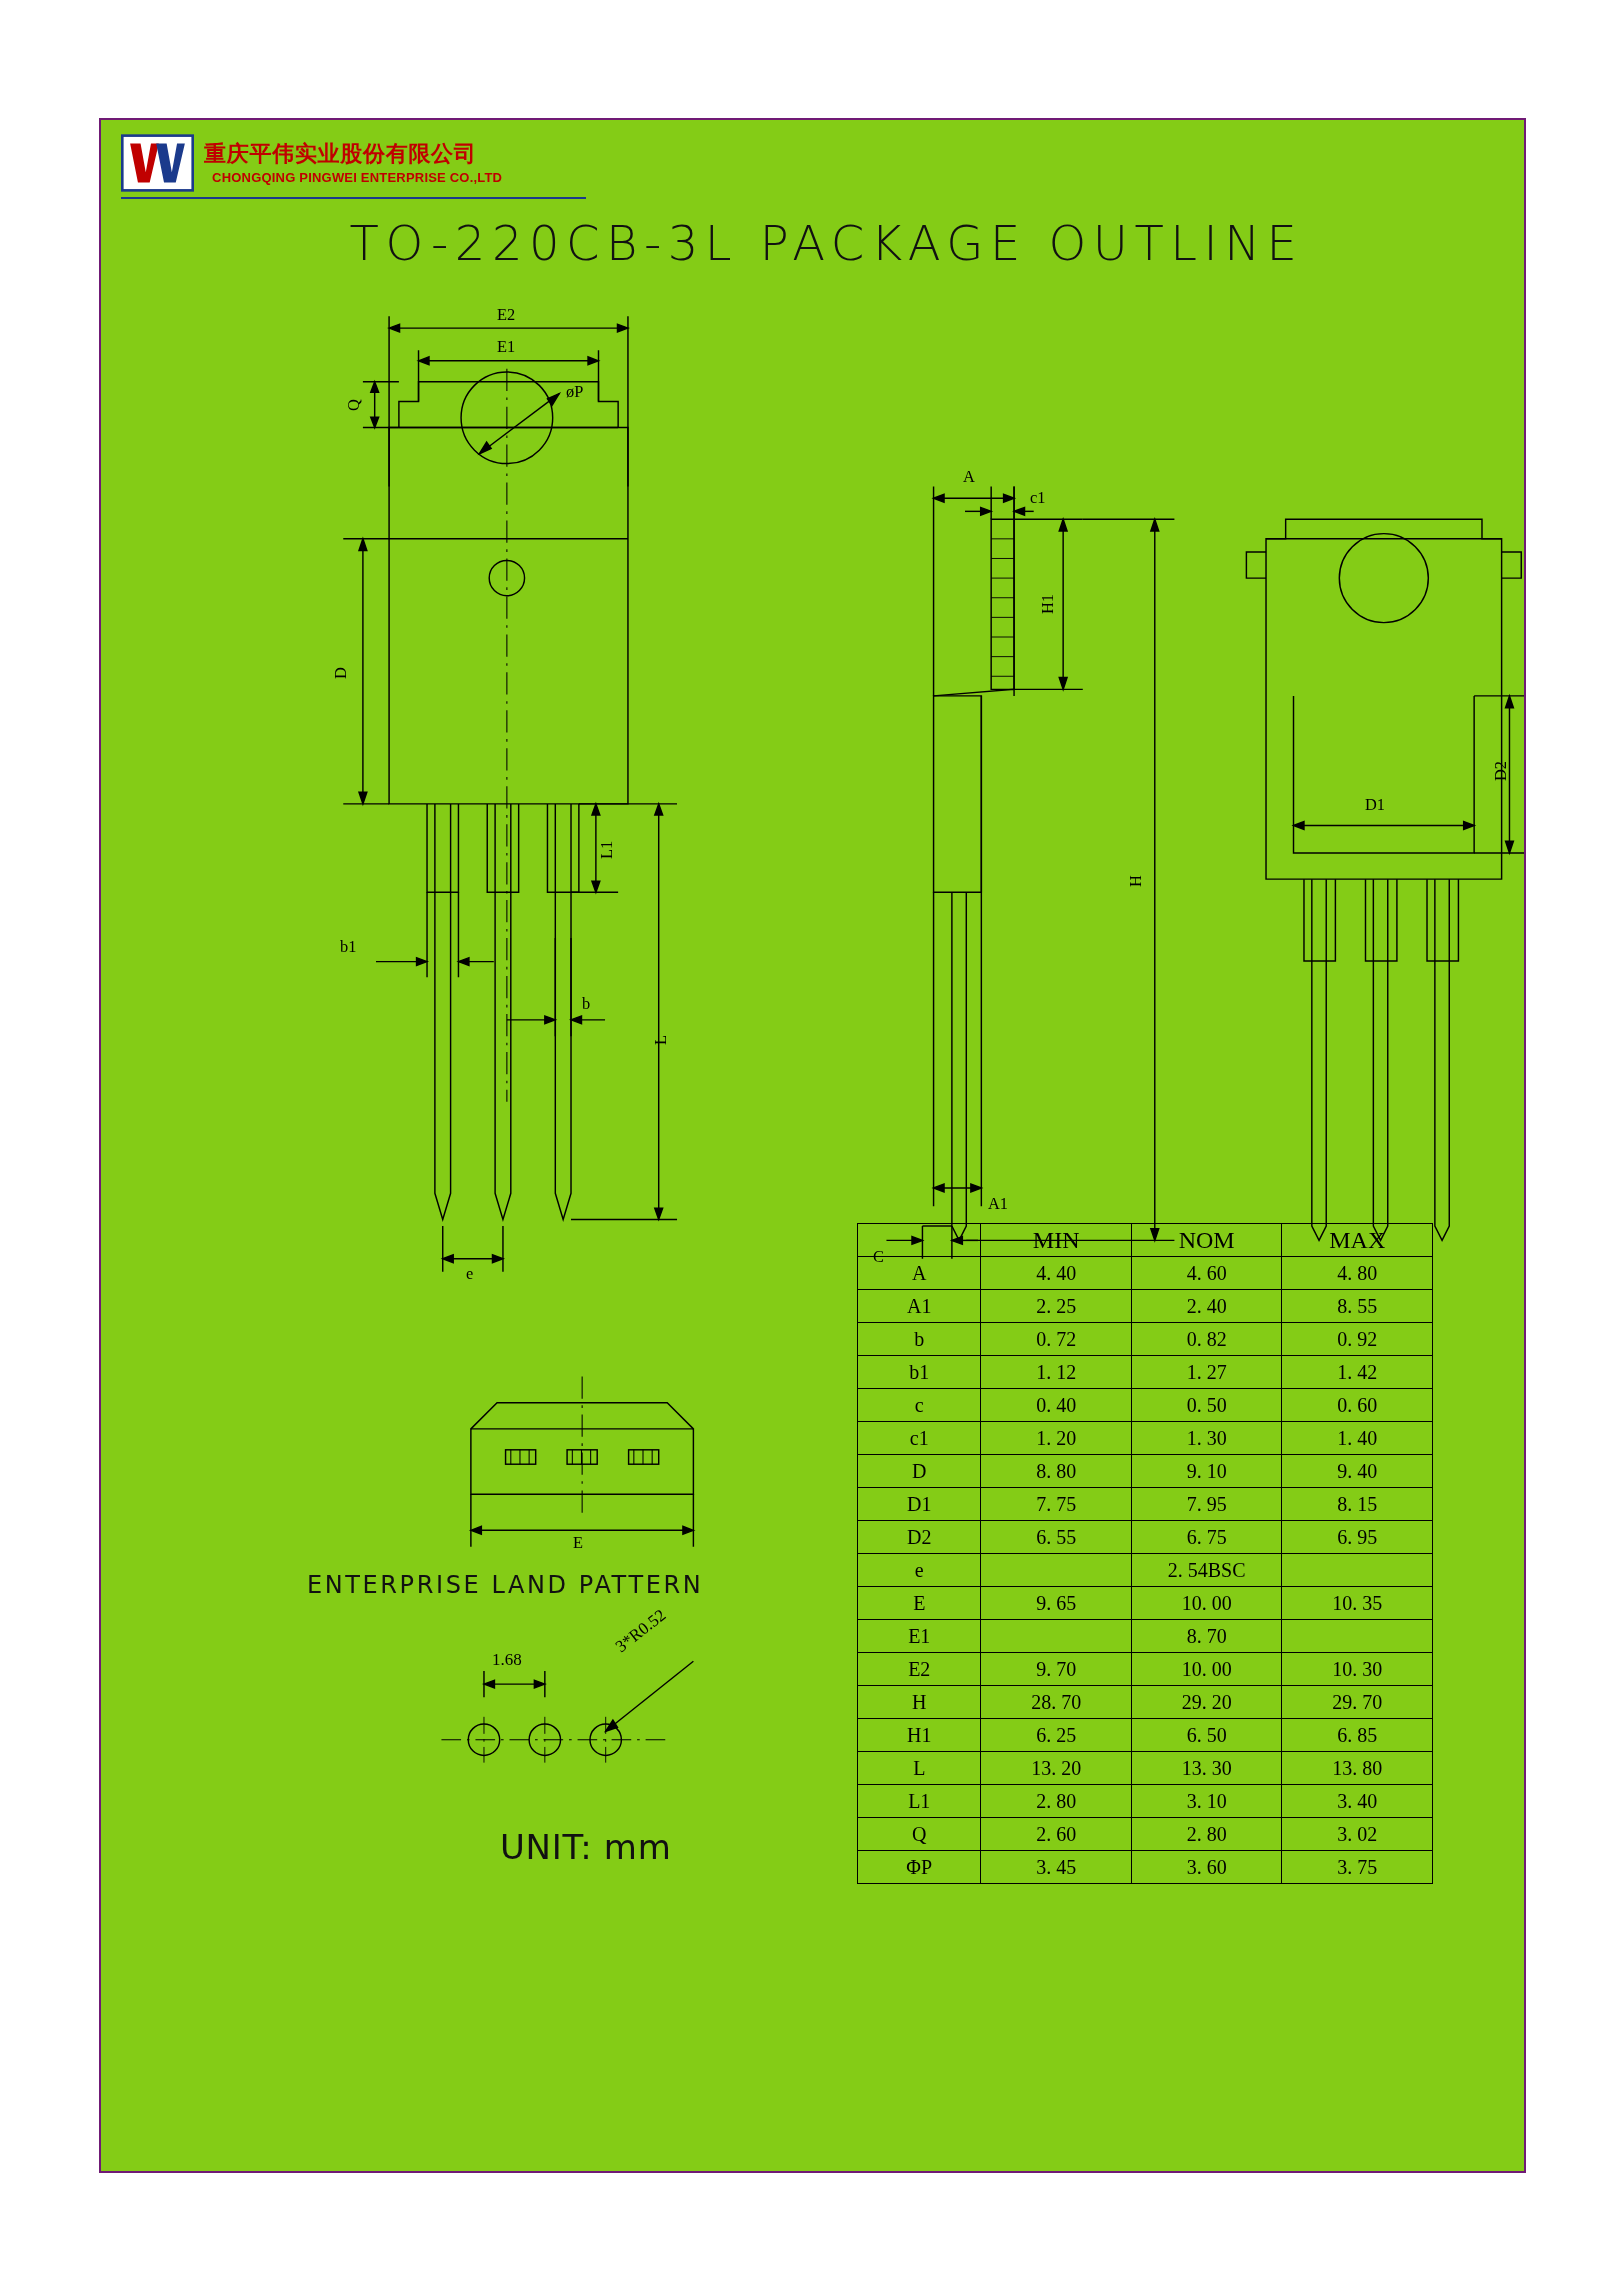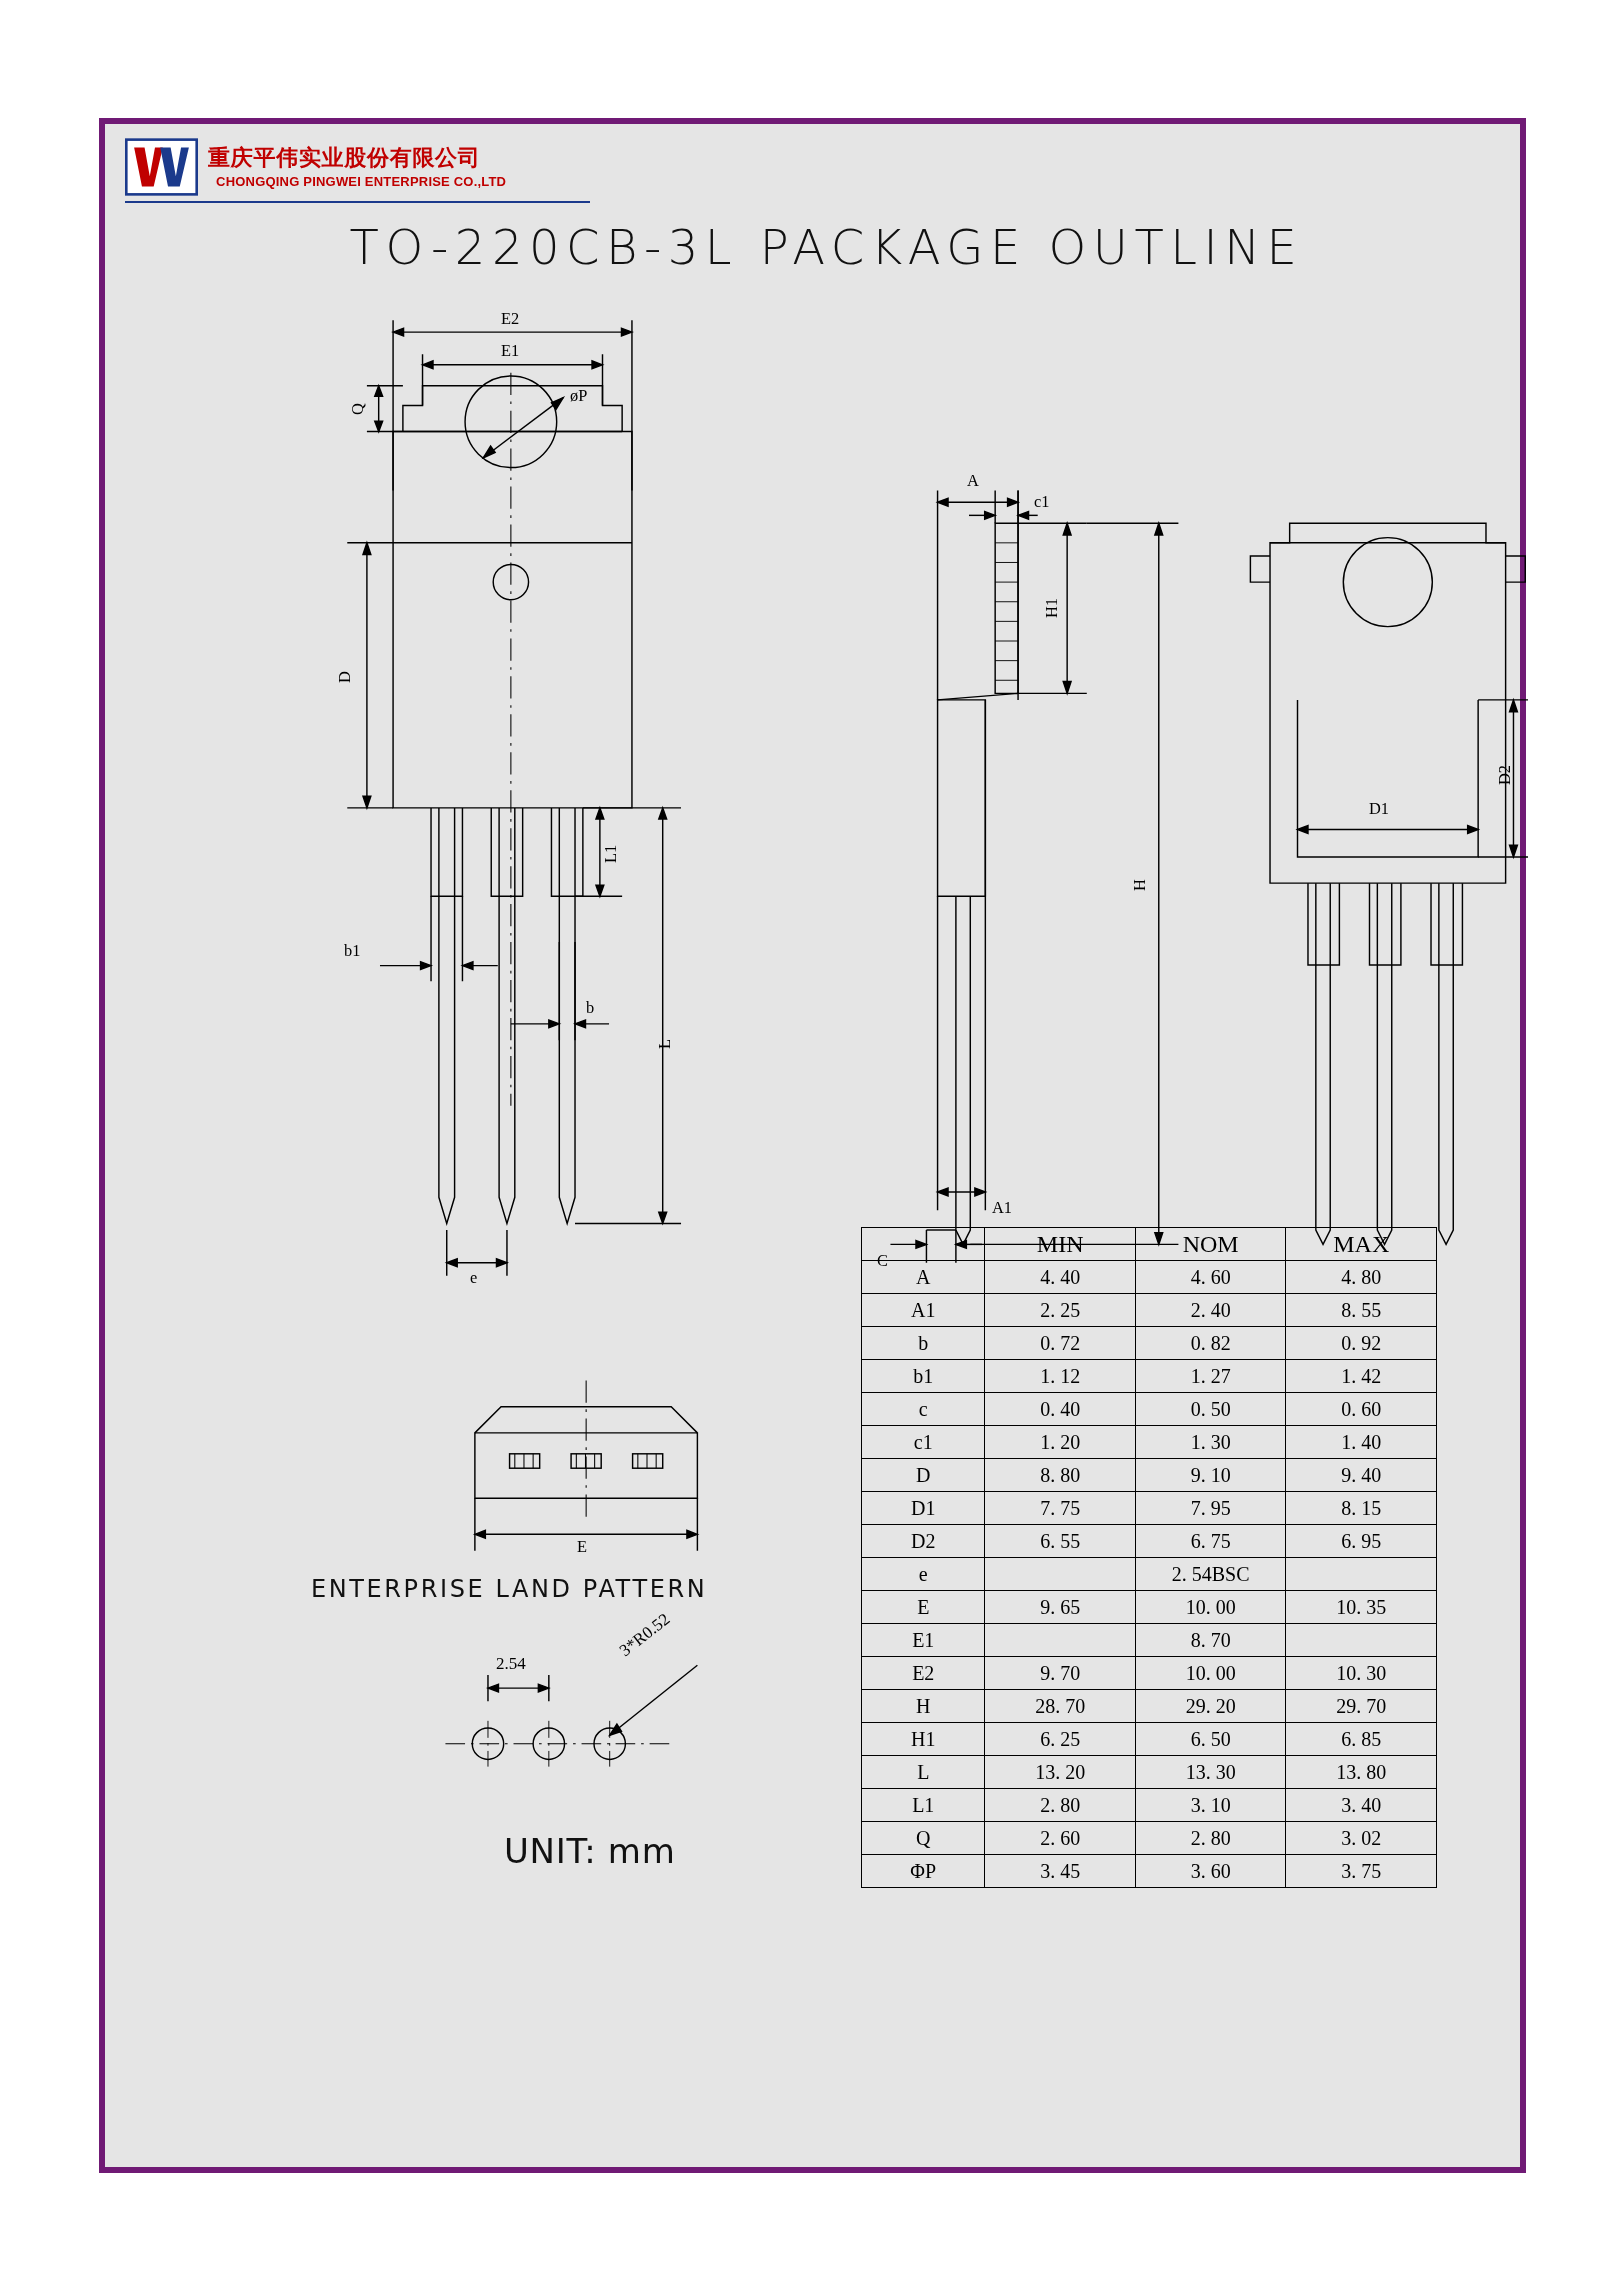--- a/index.html
+++ b/index.html
@@ -13,23 +13,23 @@
     font-family: "Liberation Serif", serif;
     color: #000;
     position: relative;
   }
   .page {
     position: absolute;
     left: 99px;
     top: 118px;
     width: 1427px;
     height: 2055px;
-    border: 6px solid #701a75;
+    border: 2px solid #701a75;
     box-sizing: border-box;
-    background: #e5e5e5;
+    background: #84cc16;
   }
   
   .header {
     position: absolute;
     left: 19.6px;
     top: 14.4px;
     display: flex;
     align-items: center;
   }
   .logo {
@@ -359,21 +359,21 @@
   <div class="lbl v" style="left:937px; top:474px;">H1</div>
   <div class="lbl v" style="left:1029px; top:751px;">H</div>
   <div class="lbl" style="left:887px; top:1074px;">A1</div>
   <div class="lbl" style="left:772px; top:1127px;">C</div>
 
   <div class="lbl v" style="left:1390px; top:641px;">D2</div>
   <div class="lbl" style="left:1264px; top:675px;">D1</div>
 
   <div class="lbl" style="left:472px; top:1413px;">E</div>
 
-  <div class="lbl" style="left:391px; top:1530px; font-size:17px;">2.54</div>
+  <div class="lbl" style="left:391px; top:1530px; font-size:17px;">1.68</div>
   <div class="lbl" style="left:517px; top:1519px; font-size:17px; transform:rotate(-38deg); transform-origin:left center;">3*R0.52</div>
 
   <div class="land-title">ENTERPRISE LAND PATTERN</div>
   <div class="unit">UNIT: mm</div>
 
   <table class="dim-table">
     <thead>
       <tr>
         <th class="sym"></th>
         <th class="val">MIN</th>

